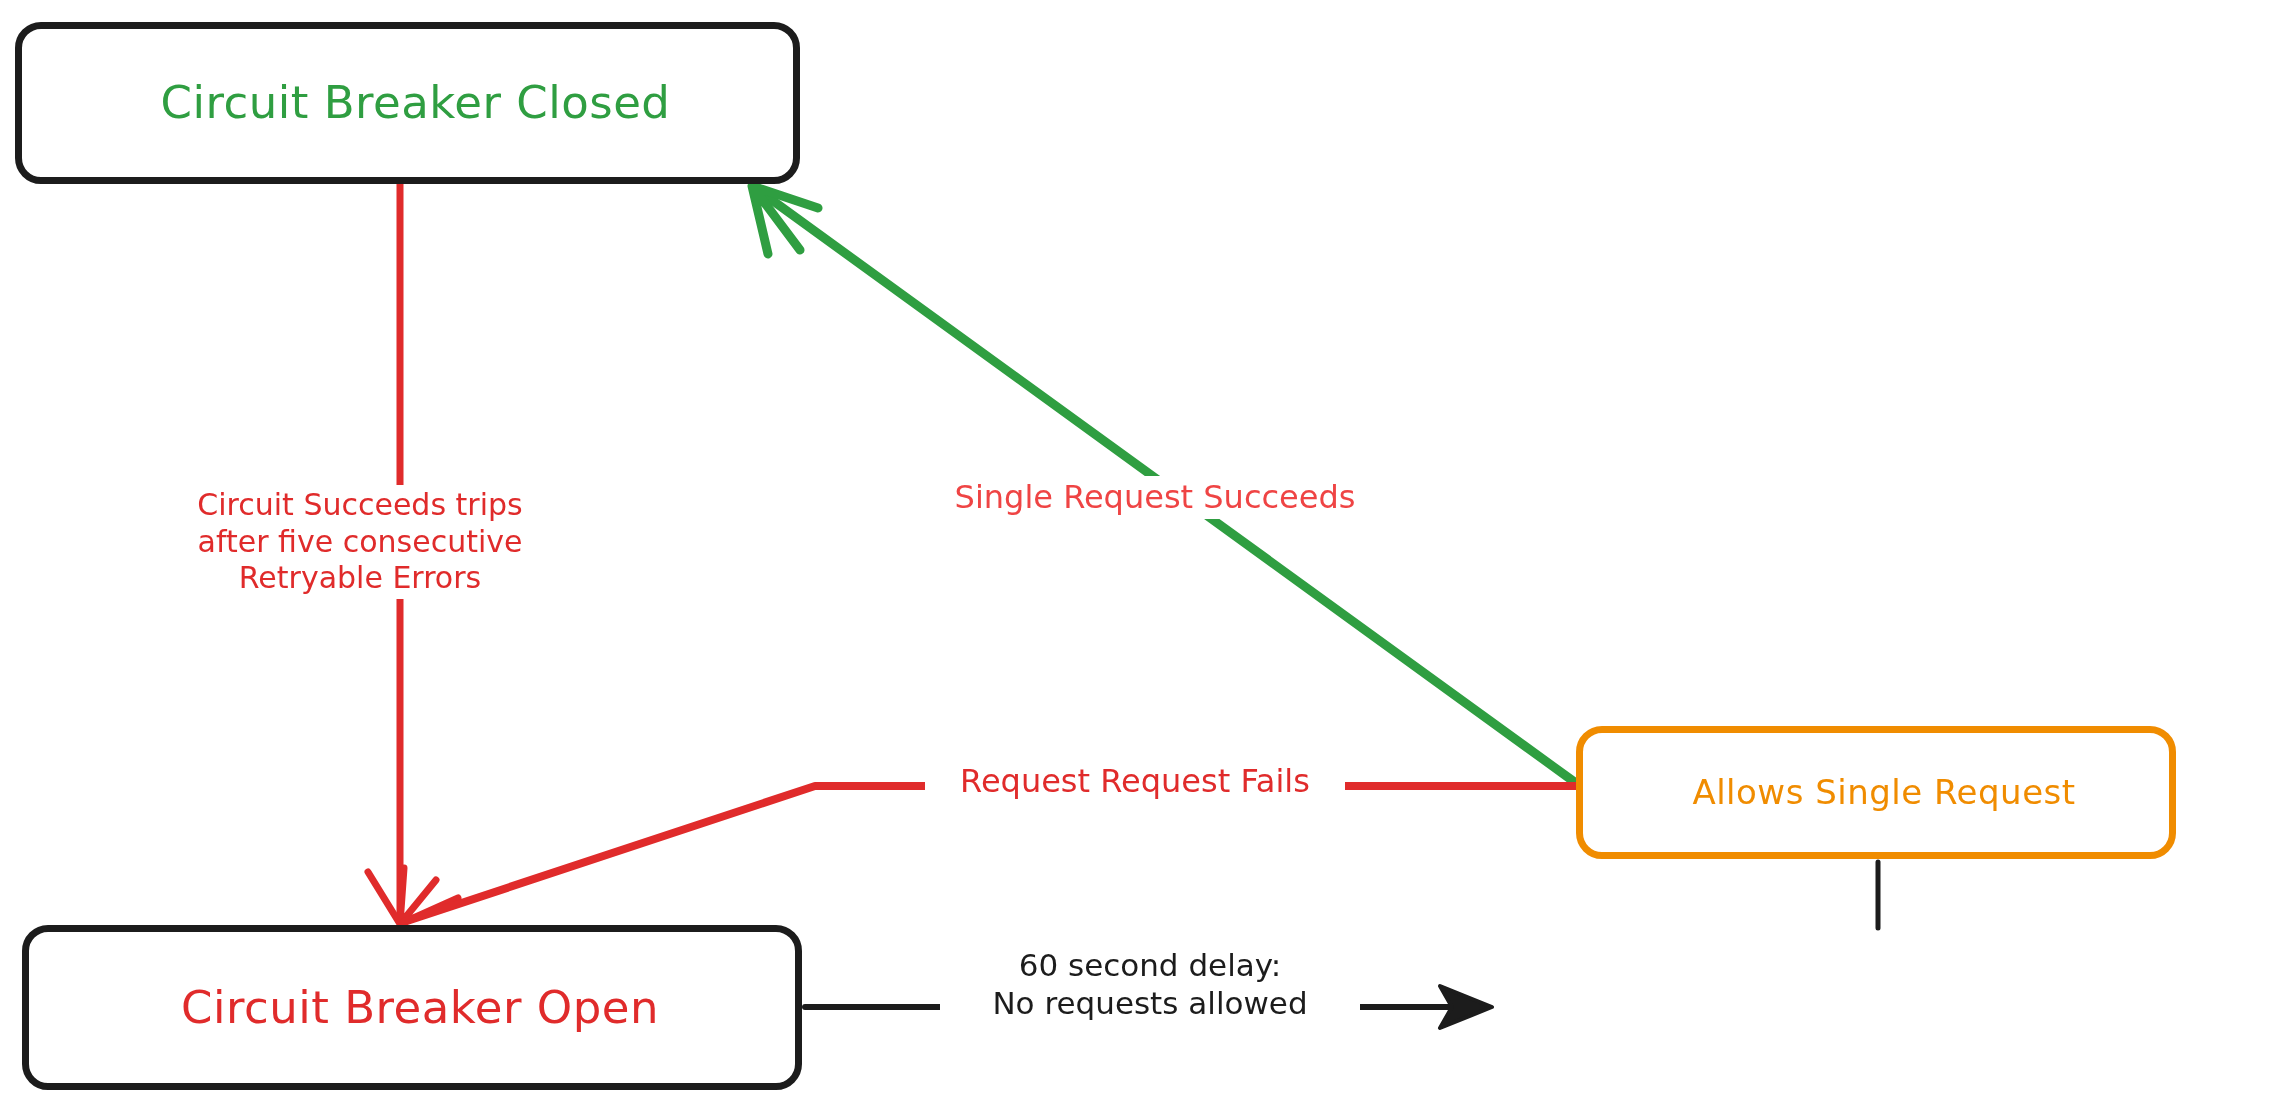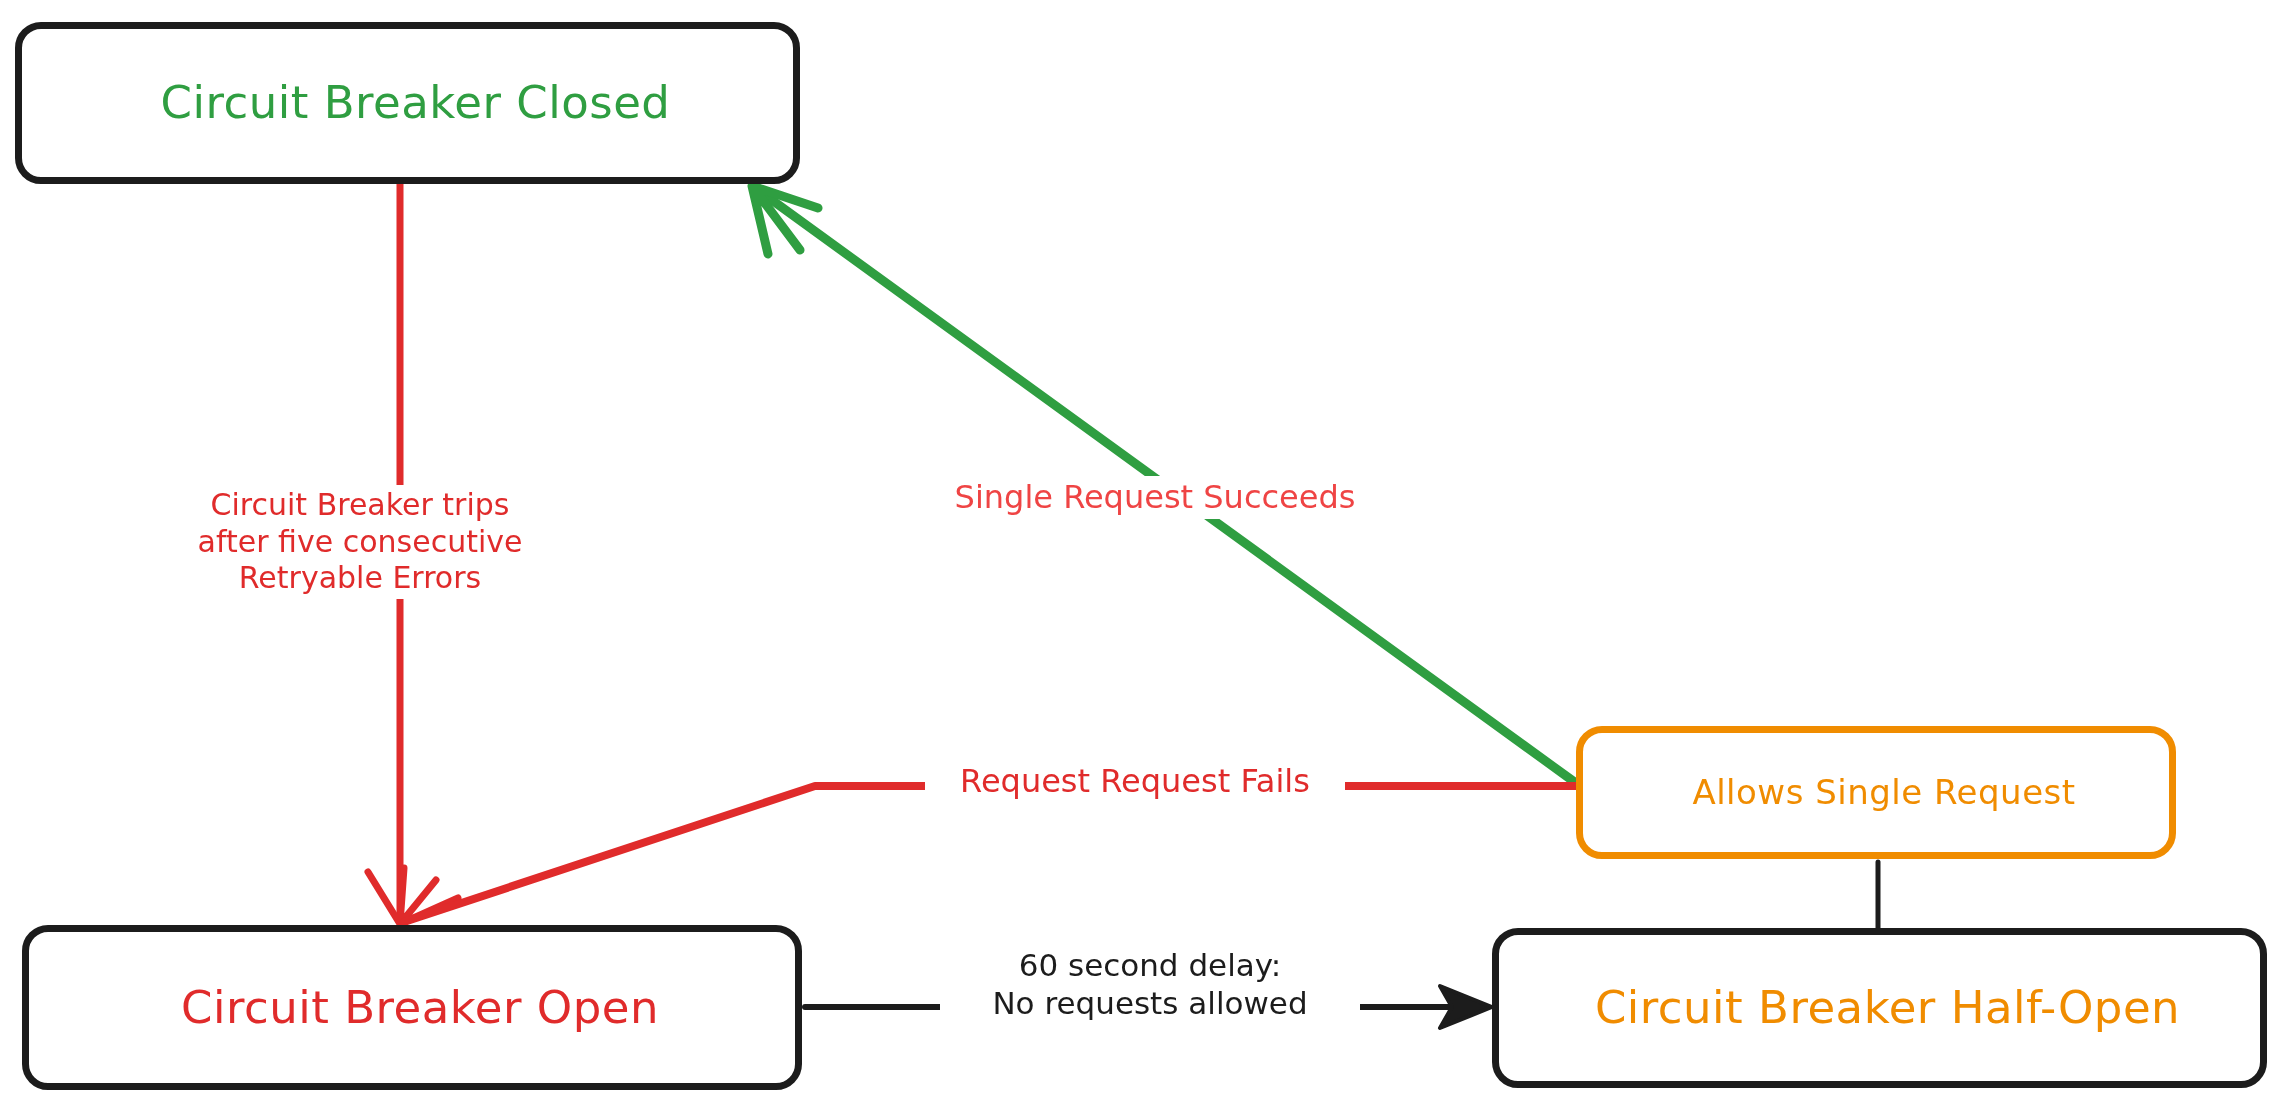--- a/index.html
+++ b/index.html
@@ -136,25 +136,22 @@
   </div>
 
   <div class="node node-black" id="node-open">
     <span class="node-label label-red">Circuit Breaker Open</span>
   </div>
 
   <div class="node node-orange" id="node-allows">
     <span class="node-label label-orange">Allows Single Request</span>
   </div>
 
-  <div class="node node-black" id="node-halfopen">
-    <span class="node-label label-orange">Circuit Breaker Half-Open</span>
-  </div>
 
-  <div class="edge-label" id="edge-label-trips">Circuit Breaker trips
+  <div class="edge-label" id="edge-label-trips">Circuit Succeeds trips
 after five consecutive
 Retryable Errors</div>
 
   <div class="edge-label" id="edge-label-succeeds">Single Request Succeeds</div>
 
   <div class="edge-label" id="edge-label-fails">Request Request Fails</div>
 
   <div class="edge-label" id="edge-label-delay">60 second delay:
 No requests allowed</div>
 

